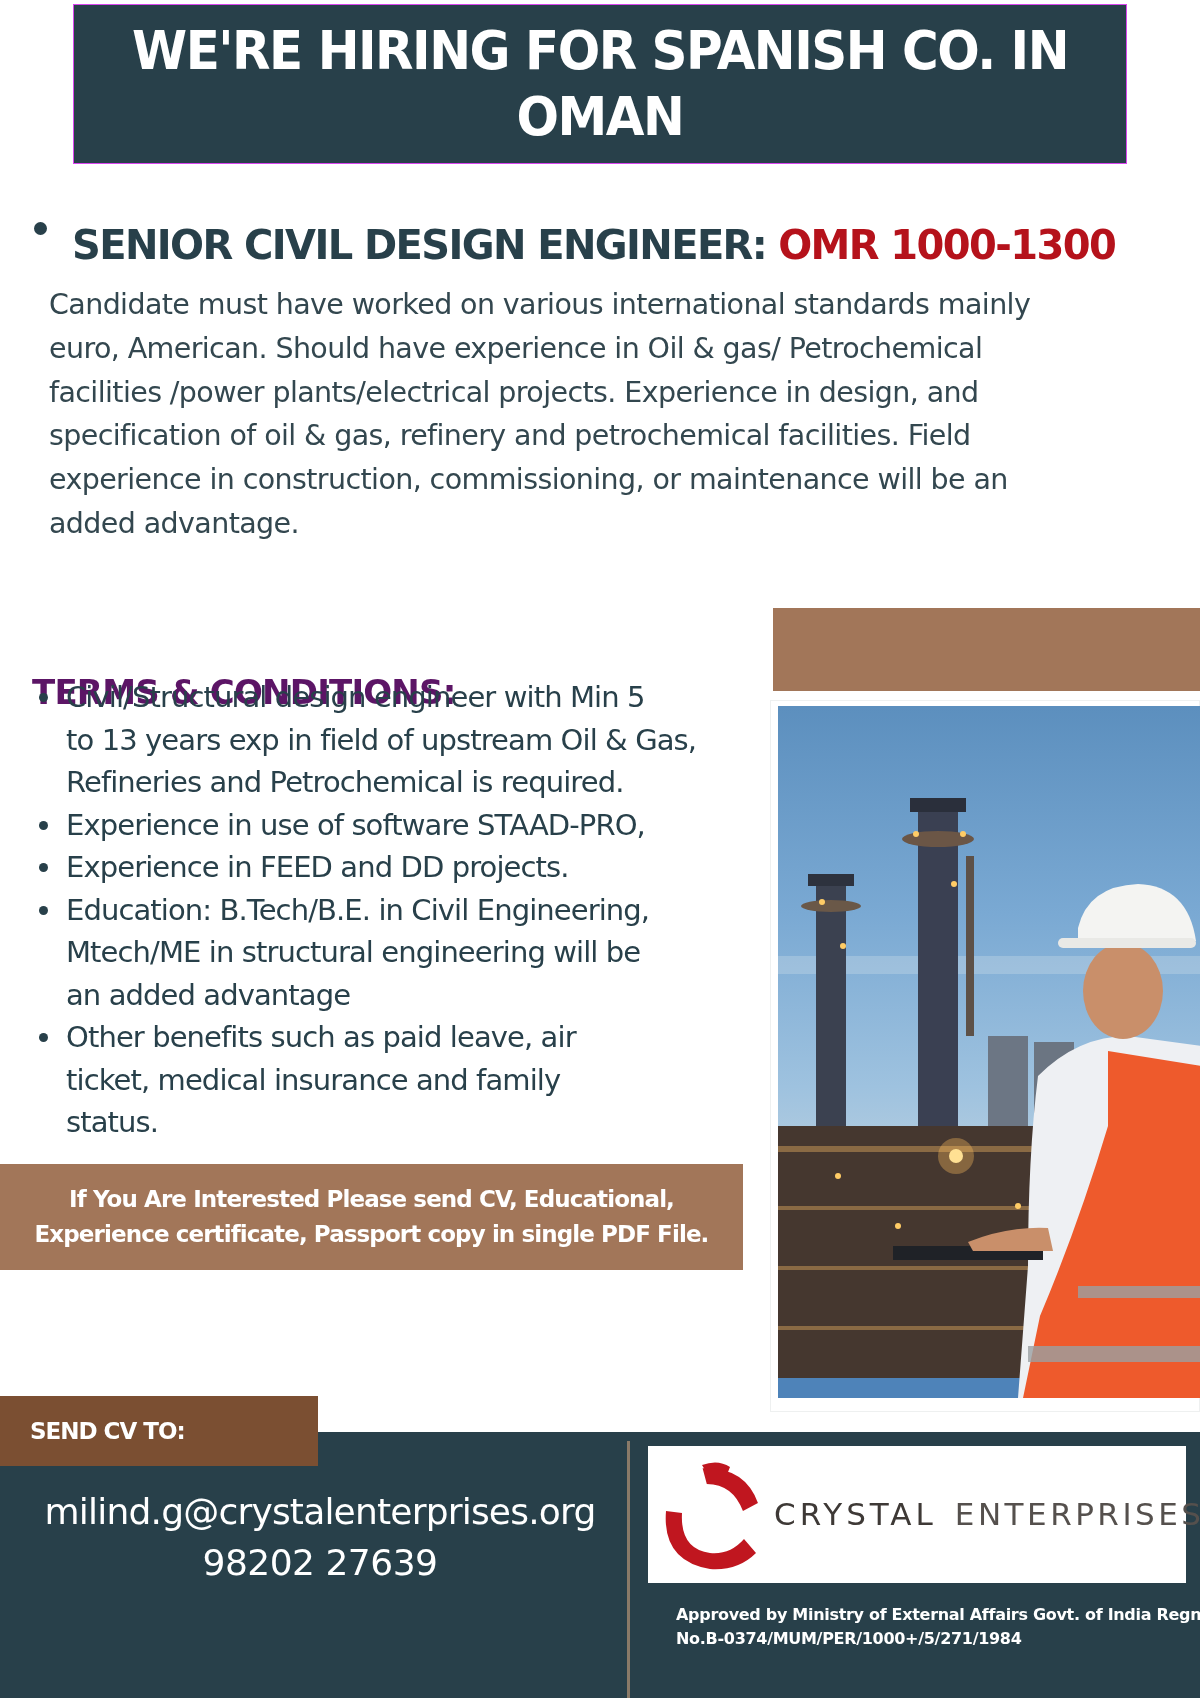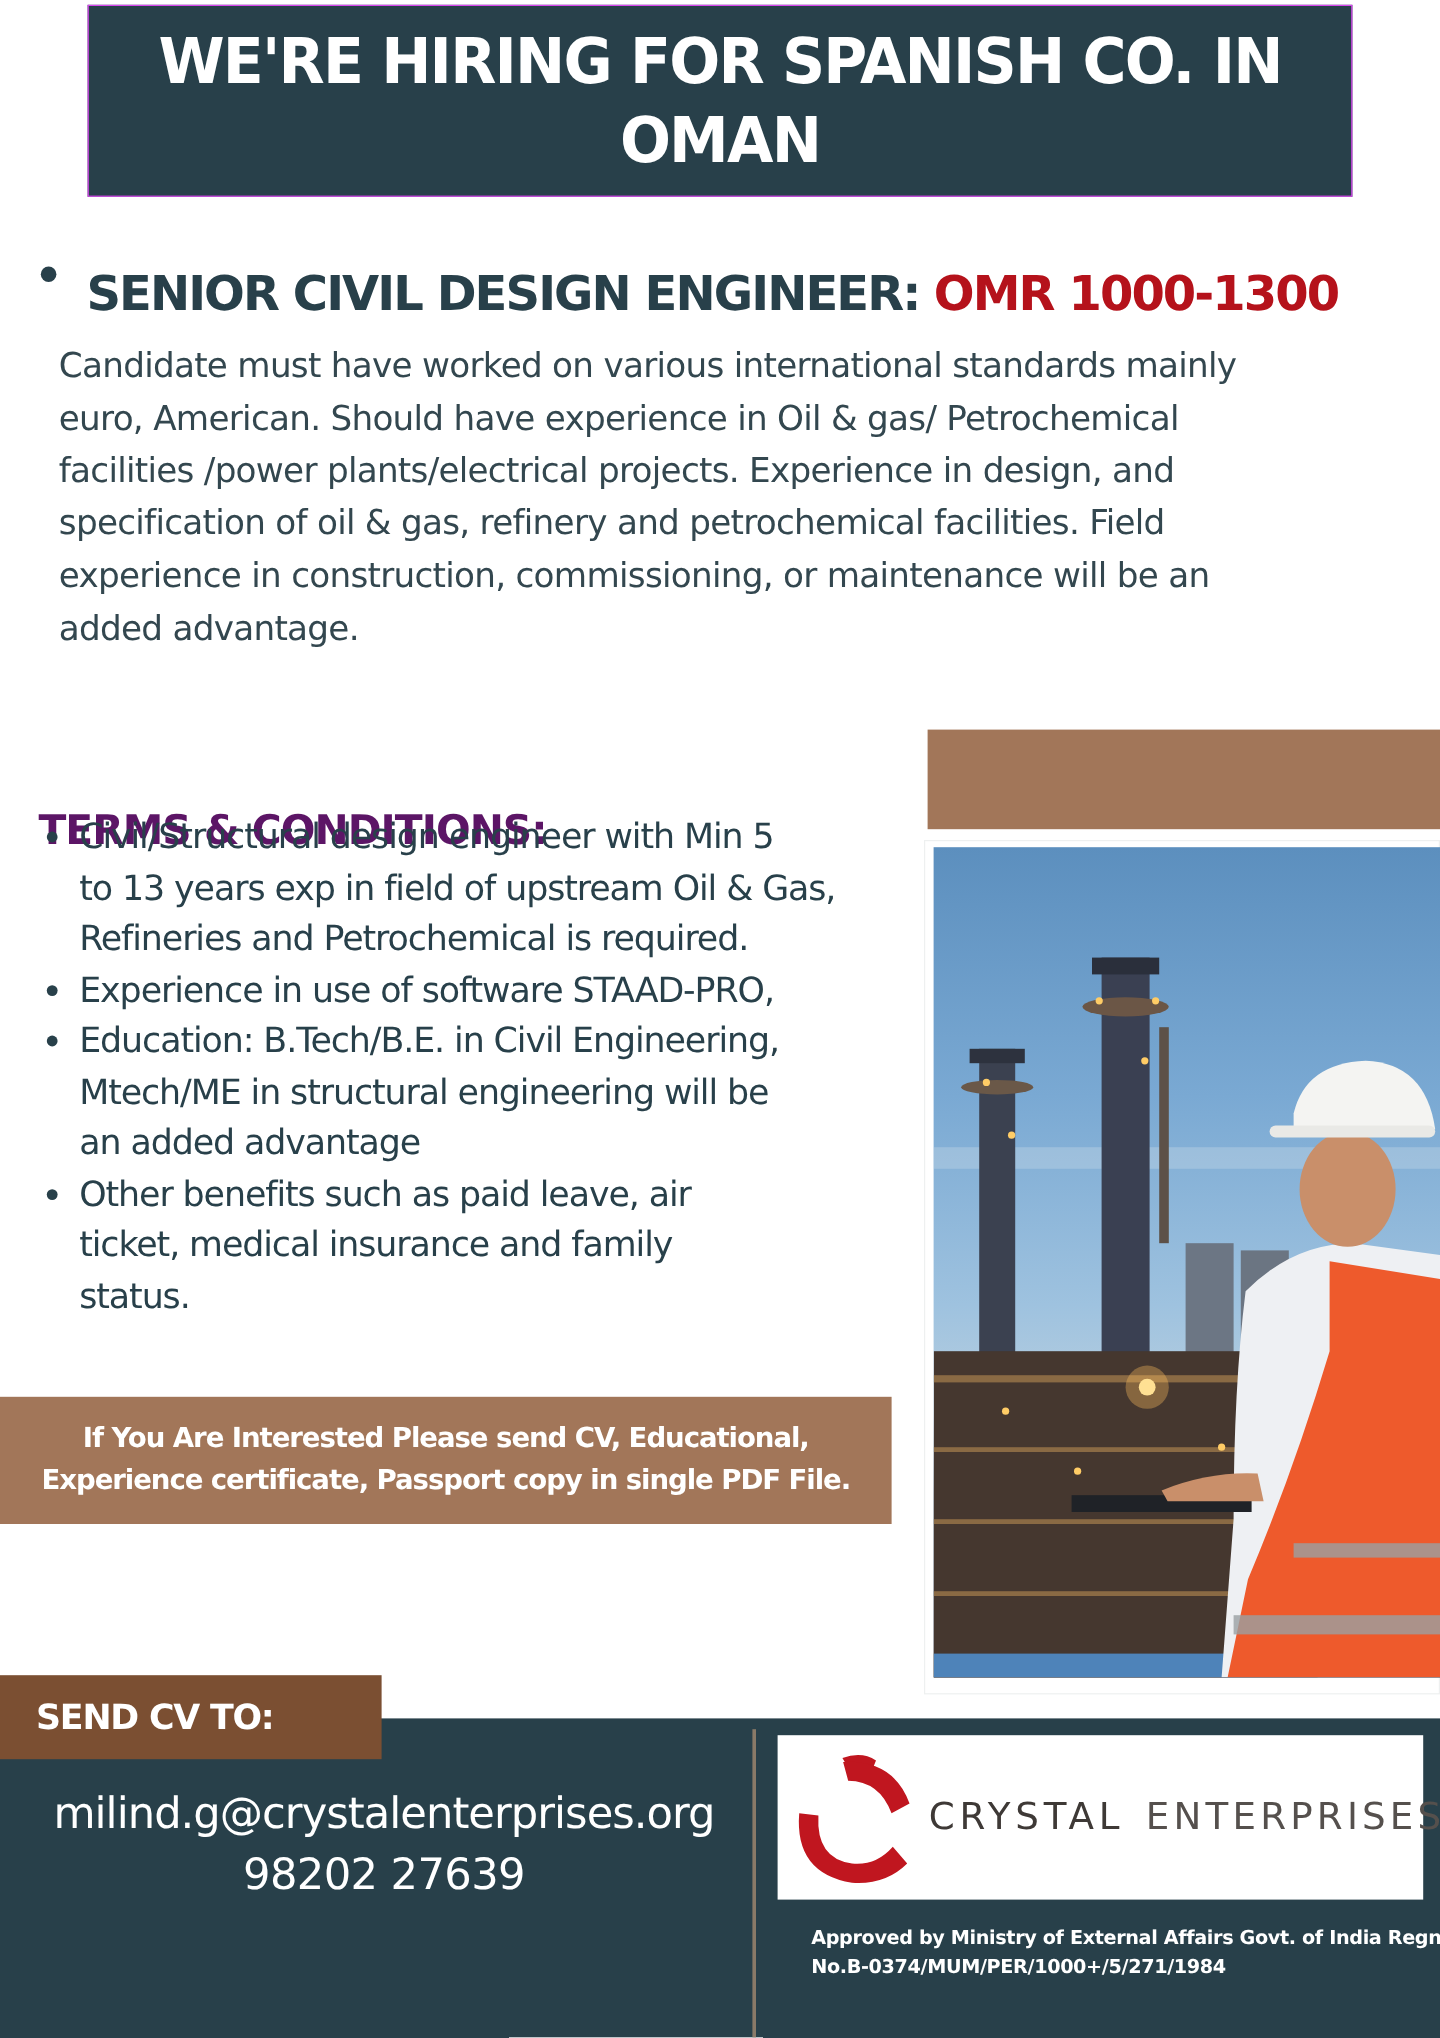--- a/index.html
+++ b/index.html
@@ -81,21 +81,21 @@
     }
 
     .footer {
       position: absolute; left: 0; top: 1432px; width: 1200px; height: 266px;
       background: #28404a;
     }
     .send-cv-tab {
       position: absolute; left: 0; top: 1396px; width: 318px; height: 70px;
       background: #7b4f32; color: #ffffff; display: flex; align-items: center;
       padding-left: 30px; font-family: "DejaVu Sans", sans-serif; font-weight: bold;
-      font-size: 29px; letter-spacing: -1px;
+      font-size: 23px; letter-spacing: -1px;
     }
     .contact-email {
       position: absolute; left: 0; top: 1491px; width: 640px; text-align: center;
       color: #ffffff; font-family: "DejaVu Sans", sans-serif; font-size: 36px; letter-spacing: -0.8px;
     }
     .contact-phone {
       position: absolute; left: 0; top: 1542px; width: 640px; text-align: center;
       color: #ffffff; font-family: "DejaVu Sans", sans-serif; font-size: 36px; letter-spacing: -0.5px;
     }
     .footer-divider {
@@ -145,20 +145,23 @@
 
 <div class="terms-heading">TERMS &amp; CONDITIONS:</div>
 <ul class="terms-list">
   <li>
     <span>Civil/Structural design engineer with  Min 5</span>
     <span>to 13 years exp in field of upstream Oil &amp; Gas,</span>
     <span>Refineries and Petrochemical is required.</span>
   </li>
   <li>
     <span>Experience in use of software STAAD-PRO,</span>
+  </li>
+  <li>
+    <span>Experience in FEED and DD projects.</span>
   </li>
   <li>
     <span>Education: B.Tech/B.E. in Civil Engineering,</span>
     <span>Mtech/ME in structural engineering will be</span>
     <span>an added advantage</span>
   </li>
   <li>
     <span>Other benefits such as paid leave, air</span>
     <span>ticket, medical insurance and family</span>
     <span>status.</span>

